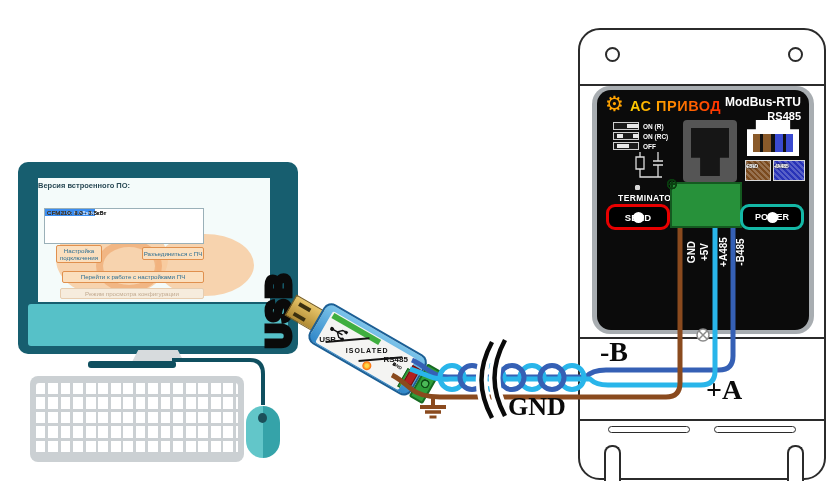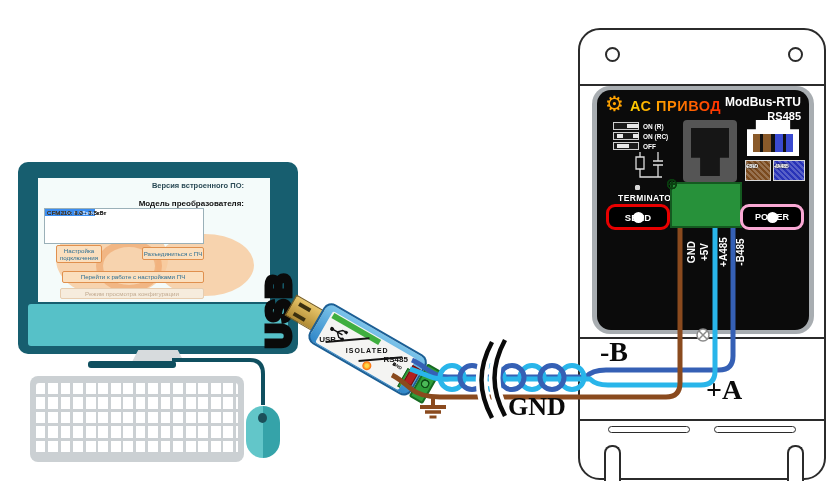--- a/index.html
+++ b/index.html
@@ -13,21 +13,21 @@
   .monitor-screen{left:38px;top:178px;width:232px;height:124px;background:#f4fbfa;overflow:hidden;}
   .stand-neck{left:132px;top:350px;width:52px;height:12px;background:#d7dbdd;
               clip-path:polygon(12% 0,88% 0,100% 100%,0 100%);}
   .stand-base{left:88px;top:361px;width:88px;height:7px;background:#0f4f5f;border-radius:3px;}
 
   
   .blob{border-radius:50%;}
   .blob1{left:18px;top:42px;width:112px;height:78px;background:#f7c99b;opacity:.8;}
   .blob2{left:118px;top:56px;width:98px;height:62px;background:#f7c99b;opacity:.8;}
   .blob3{left:58px;top:62px;width:66px;height:52px;border:7px solid #ec9f62;opacity:.55;background:transparent;}
-  .scr-t{left:11px;width:195px;text-align:right;}
+  .scr-t{left:0;width:195px;text-align:left;}
   .fw-label{top:3px;font-size:7.5px;font-weight:600;color:#2a4a55;}
   .fw-version{top:12px;font-size:7.5px;font-weight:bold;color:#e01818;}
   .model-label{top:20.5px;font-size:8px;font-weight:bold;color:#101010;}
   .listbox{left:6px;top:30px;width:160px;height:36px;background:#fff;border:1px solid #9ab0b8;overflow:hidden;}
   .lrow{position:relative;display:block;height:7px;line-height:7px;font-size:6.2px;color:#333;padding-left:2px;white-space:nowrap;}
   .lrow.selected{background:#3b8df0;color:#fff;}
   .abtn{background:#fbdfbe;border:1px solid #e0904e;color:#2e6f93;border-radius:2px;
         font-size:6.2px;line-height:1.15;display:flex;align-items:center;justify-content:center;text-align:center;}
   .btn-conn{left:18px;top:67px;width:46px;height:18px;}
   .btn-disc{left:104px;top:69px;width:62px;height:13px;}
@@ -117,21 +117,21 @@
   .chip-l{left:148px;width:26px;background-color:#7a4a1e;font-size:5.5px;}
   .chip-r{left:176px;width:32px;background-color:#2833b8;font-size:5px;}
   .tblock{left:73px;top:92px;width:72px;height:46px;background:#27913a;border:2px solid #145a20;display:flex;}
   .tcell{position:relative;flex:1;border-right:2px solid #145a20;display:flex;align-items:center;justify-content:center;}
   .tcell:last-child{border-right:none;}
   .tcell span{position:static;font-family:"DejaVu Sans",sans-serif;font-size:15px;color:#0a3f10;}
   .badge{top:114px;height:26px;width:64px;border-radius:9px;background:#000;display:flex;align-items:center;
          justify-content:center;gap:6px;color:#fff;font-weight:bold;}
   .badge i{position:static;width:11px;height:11px;border-radius:50%;background:#fff;}
   .send{left:9px;border:3px solid #e80000;font-size:9.5px;}
-  .power{left:143px;border:3px solid #f9a8d4;font-size:9px;}
+  .power{left:143px;border:3px solid #14b8a6;font-size:9px;}
   .wire-label{width:50px;height:12px;line-height:12px;text-align:center;color:#fff;font-weight:bold;font-size:10px;
               transform:rotate(-90deg);top:246px;}
   .wl1{left:667px;} .wl2{left:680px;} .wl3{left:699px;} .wl4{left:716px;}
 
   
   .big{font-family:"Liberation Serif",serif;font-weight:bold;color:#0a0a0a;z-index:6;}
   .lab-gnd{left:508px;top:392px;font-size:26px;}
   .lab-b{left:600px;top:336px;font-size:28px;}
   .lab-a{left:706px;top:374px;font-size:28px;}
 
@@ -144,21 +144,20 @@
 
   <div class="monitor-frame"></div>
   <div class="monitor-chin"></div>
   <div class="stand-neck"></div>
   <div class="stand-base"></div>
   <div class="monitor-screen">
     <div class="blob blob1"></div>
     <div class="blob blob2"></div>
     <div class="blob blob3"></div>
     <div class="scr-t fw-label">Версия встроенного ПО:</div>
-    <div class="scr-t model-label">Модель преобразователя:</div>
     <div class="listbox">
       <span class="lrow">CFM110: 0.25кВт</span>
       <span class="lrow selected">CFM110: 0.55кВт</span>
       <span class="lrow">CFM210: 1.0 - 1.5кВт</span>
       <span class="lrow">CFM210: 2.2 - 3.3кВт</span>
       <span class="lrow">CFM310: 4.0 - 7.5кВт</span>
     </div>
     <div class="abtn btn-conn">Настройка подключения</div>
     <div class="abtn btn-disc">Разъединиться с ПЧ</div>
     <div class="abtn btn-go">Перейти к работе с настройками ПЧ</div>

